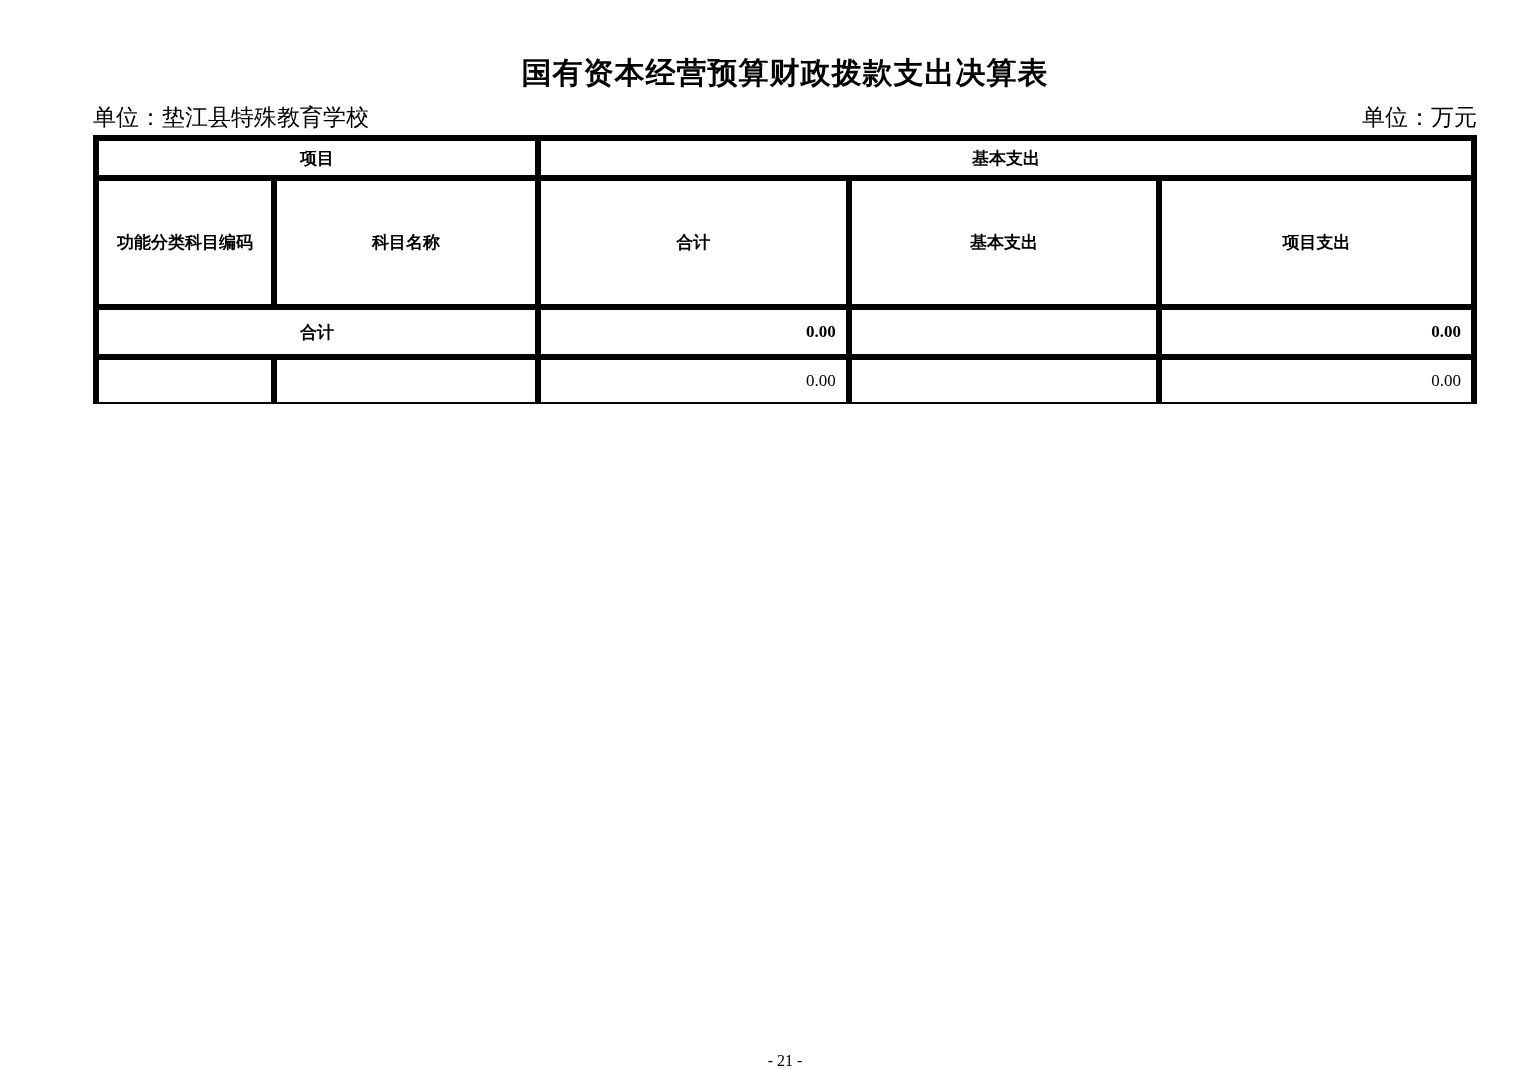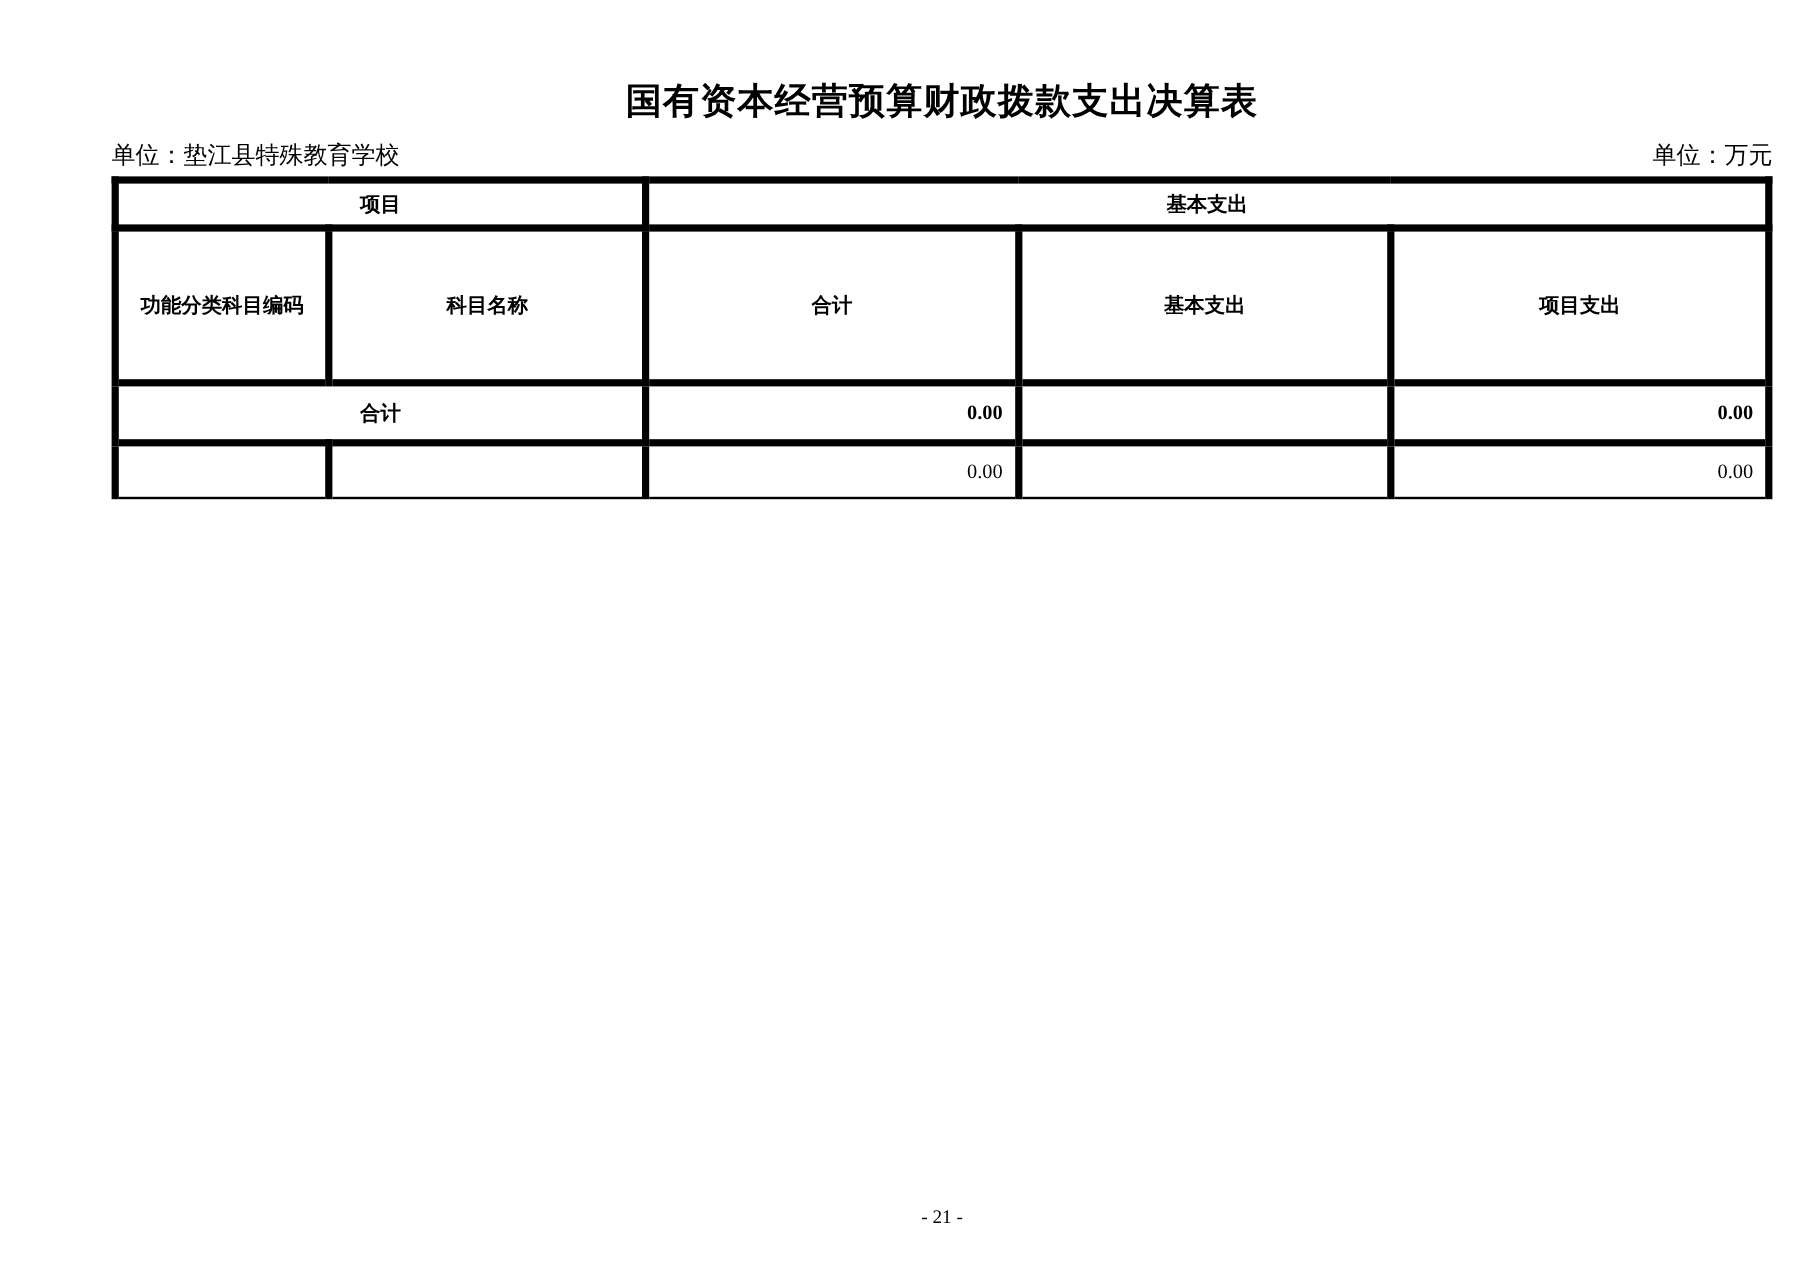--- a/index.html
+++ b/index.html
@@ -6,21 +6,21 @@
   html, body {
     width: 1515px; height: 1069px;
     background: #ffffff;
     font-family: "Liberation Serif", "DejaVu Serif", serif;
     color: #000000;
     position: relative;
     overflow: hidden;
   }
   .content {
     position: absolute;
-    left: 93px; top: 12px;
+    left: 93px; top: 0;
     width: 1384px;
     font-family: Liberation Serif, serif;
   }
   .doc-title {
     margin-top: 52px;
     text-align: center;
     font-size: 30px;
     font-weight: bold;
     line-height: 42px;
     letter-spacing: 1px;
@@ -28,21 +28,21 @@
   .form-no {
     margin-top: 16px;
     text-align: right;
     font-size: 17px;
     line-height: 22px;
   }
   .meta-row {
     margin-top: 12px;
     display: flex;
     justify-content: space-between;
-    font-size: 20px;
+    font-size: 23px;
     line-height: 24px;
   }
   table.fiscal {
     margin-top: 5px;
     width: 100%;
     border-collapse: collapse;
     table-layout: fixed;
   }
   table.fiscal th, table.fiscal td {
     border: 6px solid #000000;
@@ -60,21 +60,21 @@
   td.num-bold { text-align: right; padding-right: 10px; font-weight: bold; }
   .note {
     margin-top: 10px;
     font-size: 17px;
     line-height: 23px;
   }
   .page-number {
     position: absolute;
     left: 93px;
     width: 1384px;
-    top: 1006px;
+    top: 1052px;
     text-align: center;
     font-size: 16px;
   }
 </style>
 </head>
 <body>
 
 <div class="content">
 
   <div class="doc-title">国有资本经营预算财政拨款支出决算表</div>

